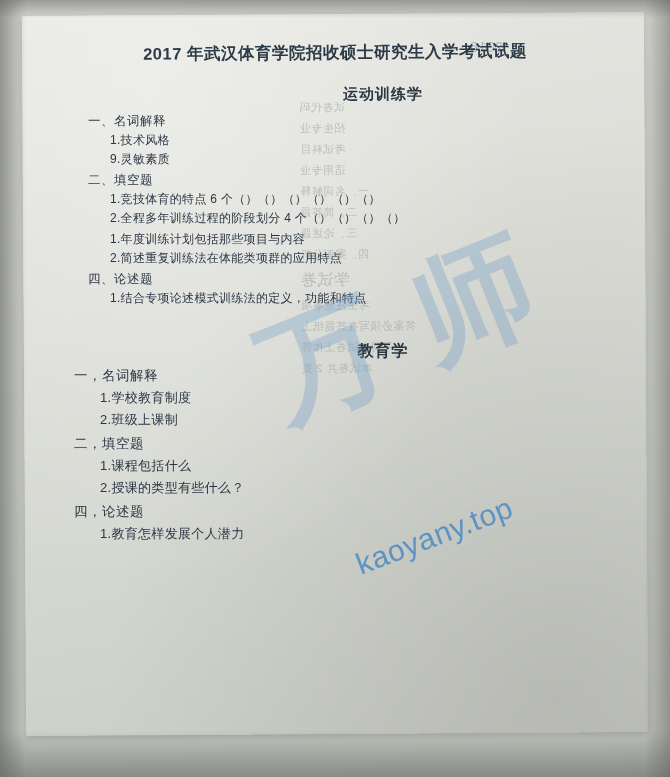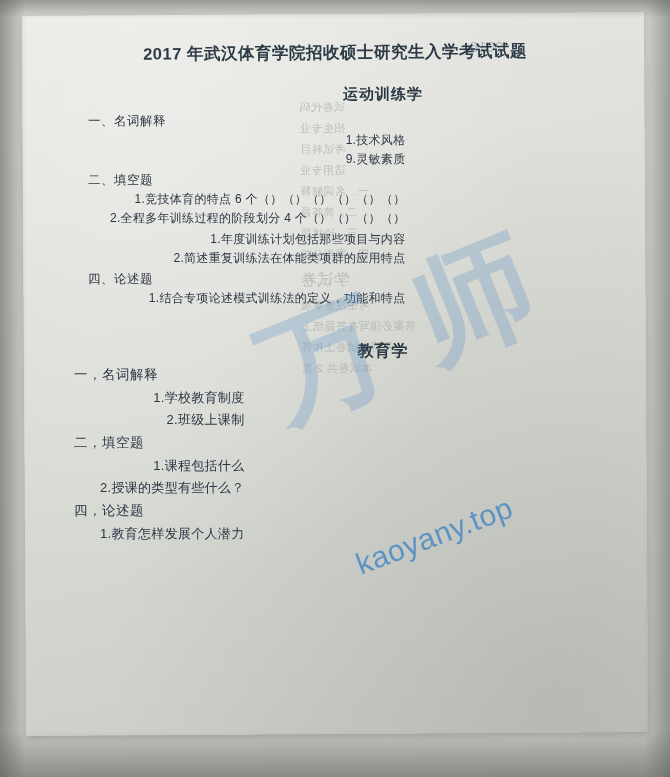--- a/index.html
+++ b/index.html
@@ -118,28 +118,27 @@
   .block.two { left: 74px; top: 365px; }
 
   .sec {
     margin-bottom: 2px;
   }
   .sec-head {
     font-size: 12.5px;
     line-height: 19px;
     letter-spacing: 0.5px;
   }
-  .block.two .sec-head { font-size: 13.5px; line-height: 22px; font-family: Liberation Mono, monospace; }
+  .block.two .sec-head { font-size: 13.5px; line-height: 22px; }
 
   .item {
     font-size: 12px;
     line-height: 19px;
     padding-left: 22px;
     letter-spacing: 0.3px;
-    text-align: right;
   }
   .block.two .item { font-size: 13px; line-height: 22px; padding-left: 26px; }
 
   
   .wm-cn {
     position: absolute;
     left: 258px;
     top: 248px;
     font-size: 120px;
     font-family: "Liberation Serif", serif;

